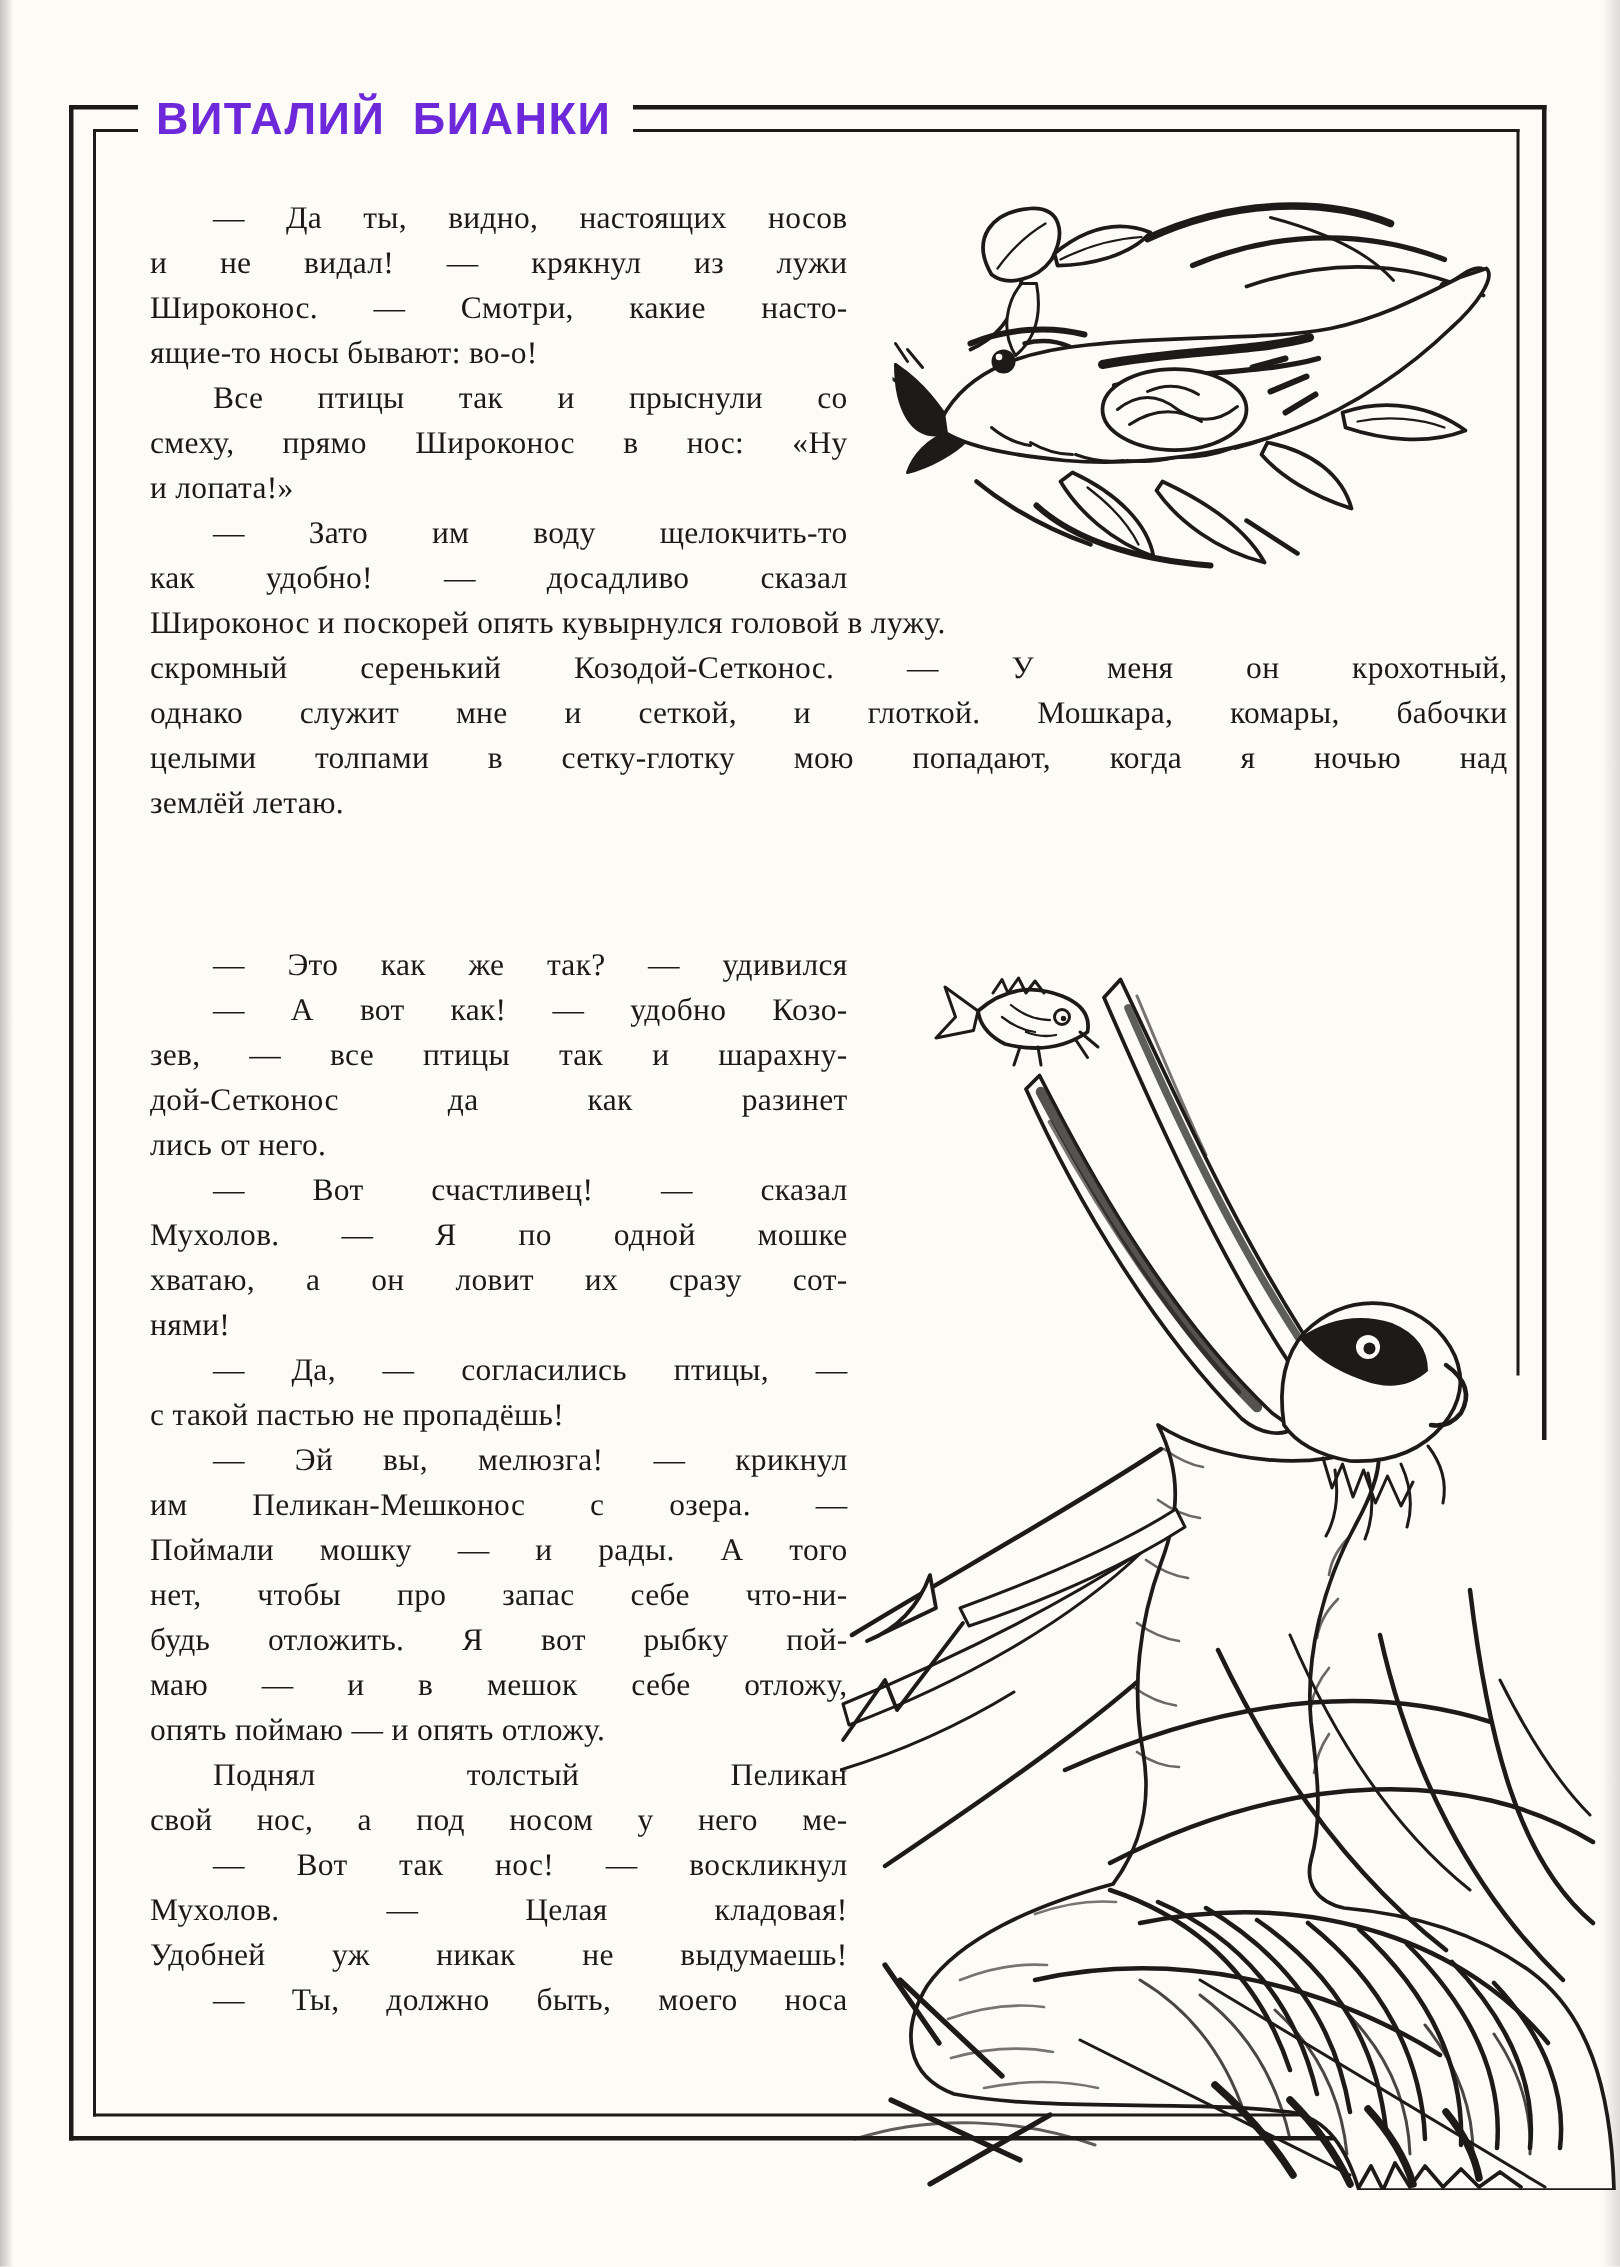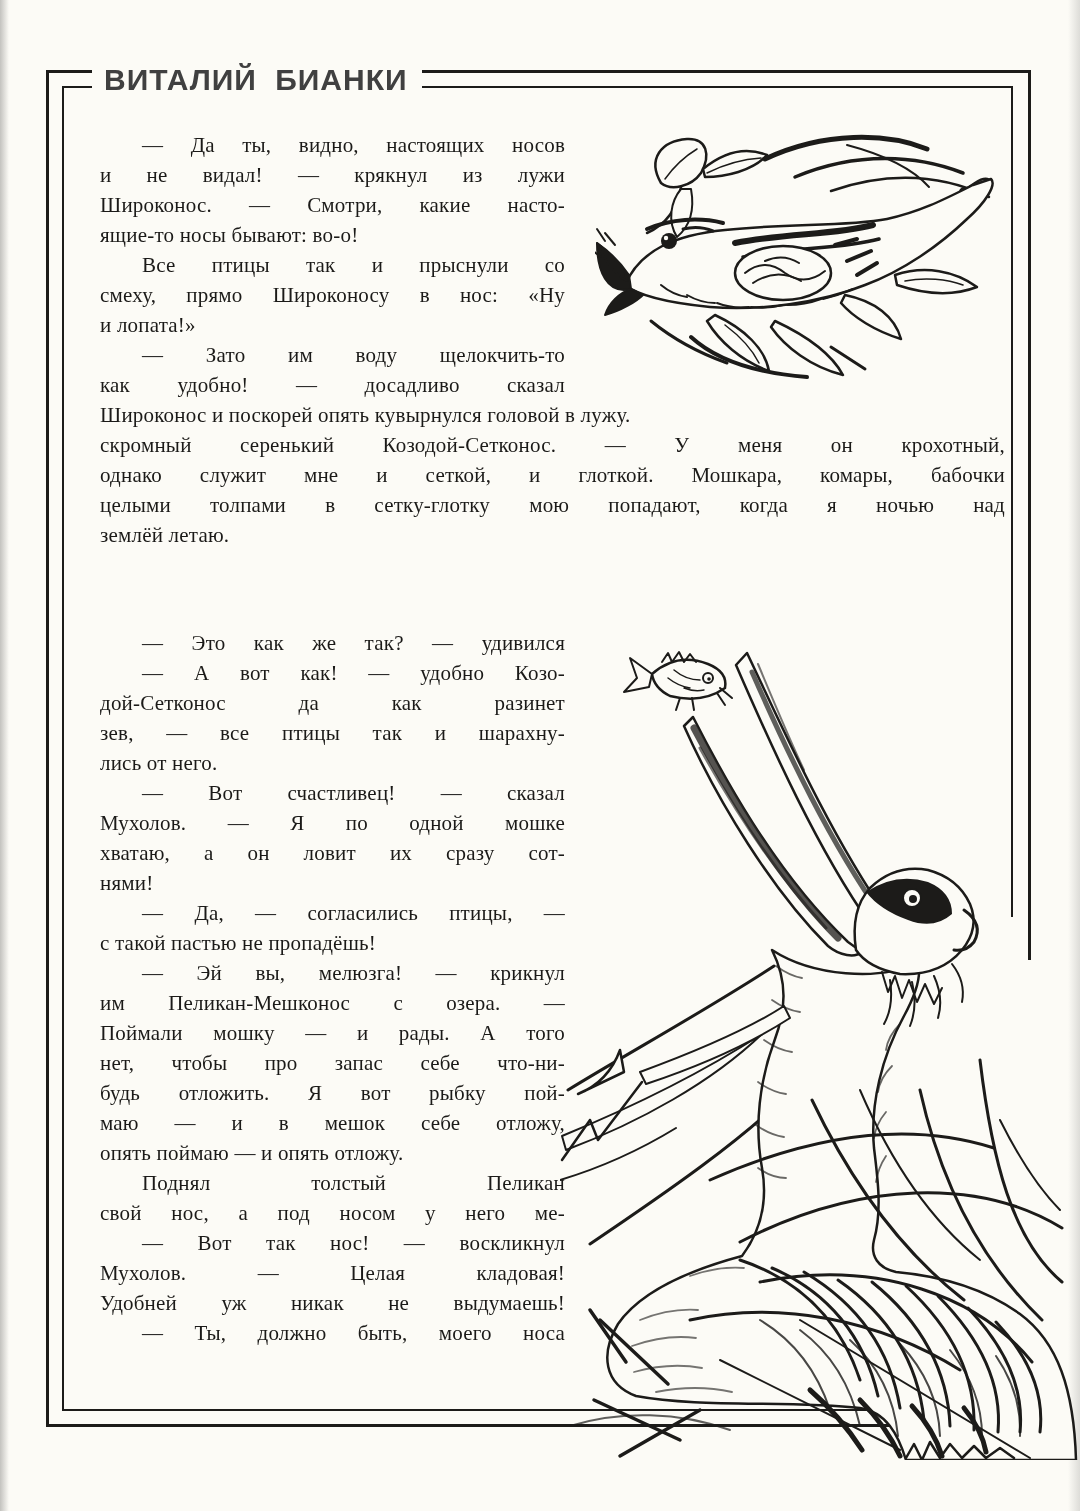--- a/index.html
+++ b/index.html
@@ -20,21 +20,21 @@
   .o-bottom{left:46px;  top:1424px; width:985px; height:3px;}
   .o-right {left:1028px;top:70px;   width:3px;   height:890px;}
   .i-top   {left:62px;  top:86px;   width:951px; height:2px;}
   .i-left  {left:62px;  top:86px;   width:2px;   height:1325px;}
   .i-bottom{left:62px;  top:1409px; width:951px; height:2px;}
   .i-right {left:1011px;top:86px;   width:2px;   height:831px;}
 
   .author{position:absolute;left:92px;top:56px;height:48px;line-height:48px;
      padding:0 14px 0 12px;background:#fcfbf6;
      font-family:"Liberation Sans","DejaVu Sans",sans-serif;
-     font-weight:700;font-size:30px;letter-spacing:1px;word-spacing:9px;color:#404040;}
+     font-weight:700;font-size:30px;letter-spacing:1px;word-spacing:9px;color:#6d28d9;}
 
   
   .col{position:absolute;font-size:21px;line-height:30px;letter-spacing:.2px;}
   .colA{left:100px;top:130px;width:465px;}
   .colB{left:100px;top:400px;width:905px;}
   .colC{left:100px;top:580px;width:465px;margin-top:48px;}
   .line{display:block;text-align:justify;text-align-last:justify;white-space:normal;}
   .line.end{text-align-last:left;}
   .line.ind{text-indent:42px;}
 
@@ -61,39 +61,39 @@
 
   <div class="author">ВИТАЛИЙ БИАНКИ</div>
 
   <div class="col colA">
 
   <div class="line ind">— Да ты, видно, настоящих носов</div>
       <div class="line">и не видал! — крякнул из лужи</div>
       <div class="line">Широконос. — Смотри, какие насто-</div>
       <div class="line end">ящие-то носы бывают: во-о!</div>
       <div class="line ind">Все птицы так и прыснули со</div>
-      <div class="line">смеху, прямо Широконосу в нос: «Ну</div>
+      <div class="line">смеху, прямо Широконос в нос: «Ну</div>
       <div class="line end">и лопата!»</div>
       <div class="line ind">— Зато им воду щелокчить-то</div>
       <div class="line">как удобно! — досадливо сказал</div>
     </div>
   <div class="col colB">
 
   <div class="line end">Широконос и поскорей опять кувырнулся головой в лужу.</div>
       <div class="line">скромный серенький Козодой-Сетконос. — У меня он крохотный,</div>
       <div class="line">однако служит мне и сеткой, и глоткой. Мошкара, комары, бабочки</div>
       <div class="line">целыми толпами в сетку-глотку мою попадают, когда я ночью над</div>
       <div class="line end">землёй летаю.</div>
     </div>
   <div class="col colC">
 
   <div class="line ind">— Это как же так? — удивился</div>
       <div class="line ind">— А вот как! — удобно Козо-</div>
+      <div class="line">зев, — все птицы так и шарахну-</div>
       <div class="line">дой-Сетконос да как разинет</div>
-      <div class="line">зев, — все птицы так и шарахну-</div>
       <div class="line end">лись от него.</div>
       <div class="line ind">— Вот счастливец! — сказал</div>
       <div class="line">Мухолов. — Я по одной мошке</div>
       <div class="line">хватаю, а он ловит их сразу сот-</div>
       <div class="line end">нями!</div>
       <div class="line ind">— Да, — согласились птицы, —</div>
       <div class="line end">с такой пастью не пропадёшь!</div>
       <div class="line ind">— Эй вы, мелюзга! — крикнул</div>
       <div class="line">им Пеликан-Мешконос с озера. —</div>
       <div class="line">Поймали мошку — и рады. А того</div>

